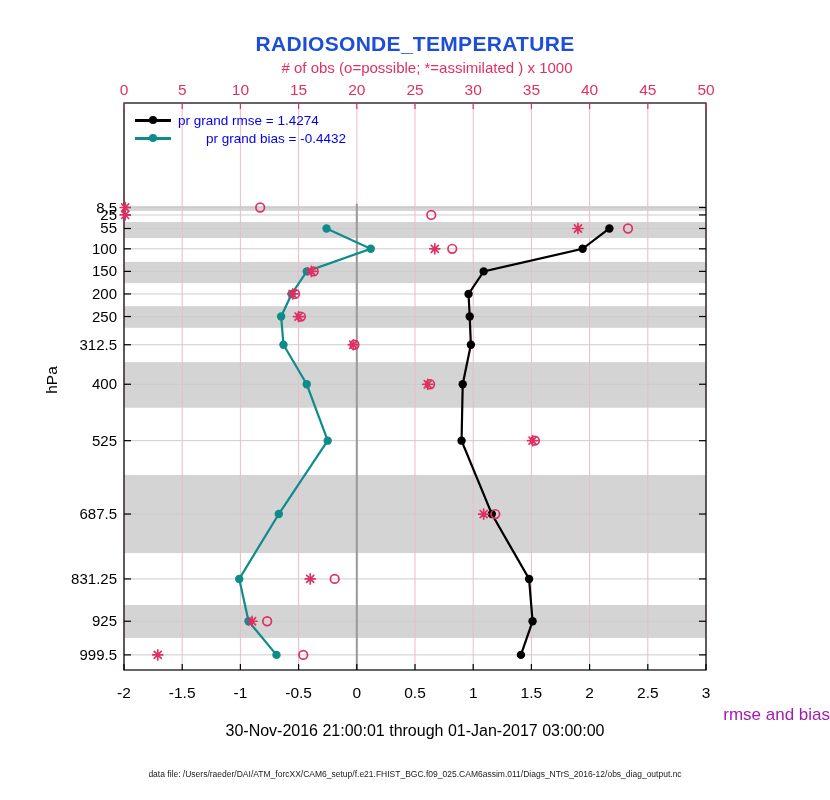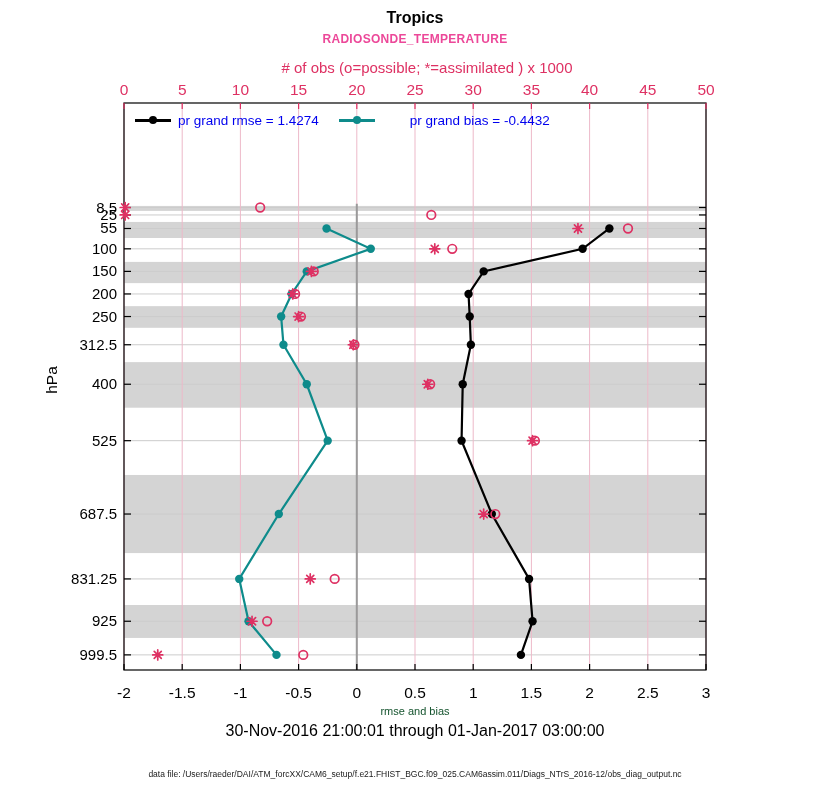--- a/index.html
+++ b/index.html
@@ -2,45 +2,44 @@
 <html><head>
 <meta charset="utf-8">
 <style>
   html,body{margin:0;padding:0;background:#fff;}
   #figure{
     position:relative;width:830px;height:800px;background:#fff;overflow:hidden;
     font-family:"Liberation Sans", sans-serif;
   }
   .center-line{position:absolute;left:0;width:830px;text-align:center;}
   #region-title{top:9px;font-size:16px;font-weight:bold;color:#000;}
-  #obs-type-title{top:32px;font-size:12px;font-weight:bold;color:#ec4899;letter-spacing:0.3px;}
+  #obs-type-title{top:32px;font-size:21px;font-weight:bold;color:#1d4ed8;letter-spacing:0.3px;}
   #top-axis-title{top:59px;font-size:15px;}
-  #xaxis-title{top:705px;font-size:11px;color:#14532d;}
+  #xaxis-title{top:705px;font-size:17px;color:#a21caf;text-align:right;}
   #timespan-line{top:722px;font-size:16px;color:#000;}
   #datafile-line{top:769px;font-size:8.5px;color:#1a1a1a;}
   #yaxis-title{
     position:absolute;left:38px;top:371px;font-size:15.5px;color:#000;
     transform:rotate(-90deg);transform-origin:center;
   }
   #plot-svg{position:absolute;left:0;top:0;}
   #legend{
-    position:absolute;left:135px;top:113px;display:flex;flex-direction:row;gap:20px;
+    position:absolute;left:135px;top:113px;display:flex;flex-direction:column;gap:3px;
   }
   .legend-row{display:flex;align-items:center;height:15px;}
   .legend-sample{position:relative;width:36px;height:2.6px;background:var(--c);margin-right:7px;flex:0 0 auto;}
   .legend-sample::after{
     content:'';position:absolute;left:14px;top:-2.8px;width:8px;height:8px;border-radius:50%;background:var(--c);
   }
   .legend-label{font-size:13.5px;white-space:nowrap;}
 </style>
 </head>
 <body>
 
 <div id="figure">
-  <div id="region-title" class="center-line">Tropics</div>
   <div id="obs-type-title" class="center-line">RADIOSONDE_TEMPERATURE</div>
   <div id="top-axis-title" class="center-line" style="color: rgb(222, 49, 99); padding-left: 12px;"># of obs (o=possible; *=assimilated ) x 1000</div>
 
   <svg id="plot-svg" width="830" height="800">
       <rect x="124" y="205.92675159235668" width="582" height="4.9657643312102095" fill="#d4d4d4"></rect>
       <rect x="124" y="221.95262738853503" width="582" height="16.025875796178354" fill="#d4d4d4"></rect>
       <rect x="124" y="261.90445859872614" width="582" height="21.217356687898075" fill="#d4d4d4"></rect>
       <rect x="124" y="306.1449044585987" width="582" height="21.66878980891721" fill="#d4d4d4"></rect>
       <rect x="124" y="362.12261146496814" width="582" height="45.59474522292993" fill="#d4d4d4"></rect>
       <rect x="124" y="474.9808917197452" width="582" height="78.09792993630566" fill="#d4d4d4"></rect>

